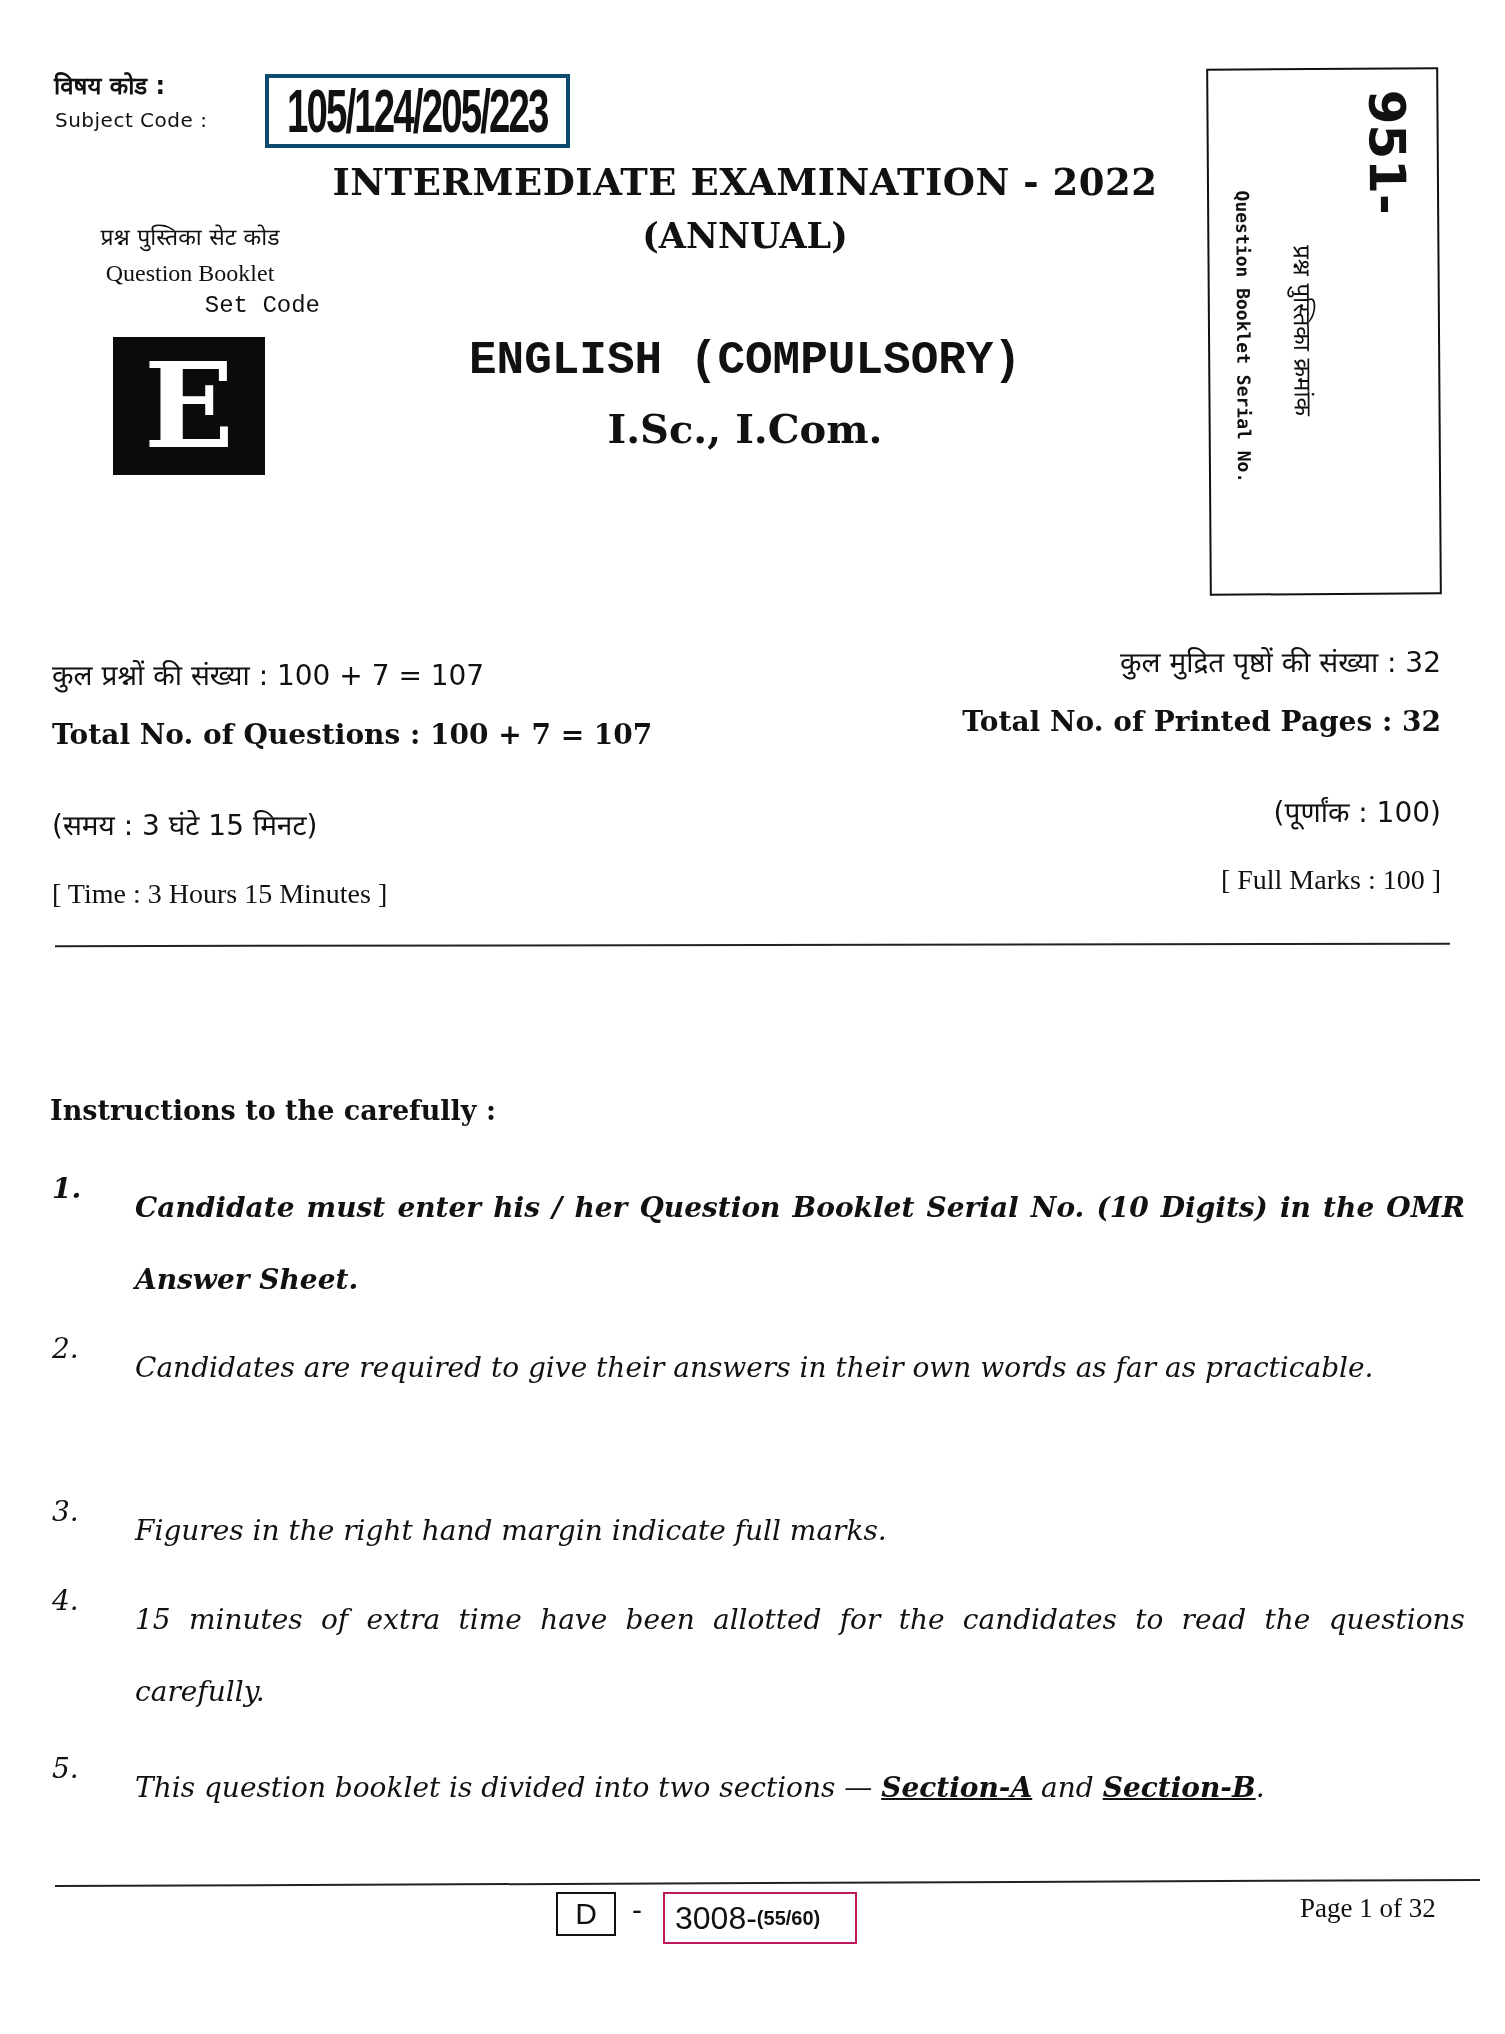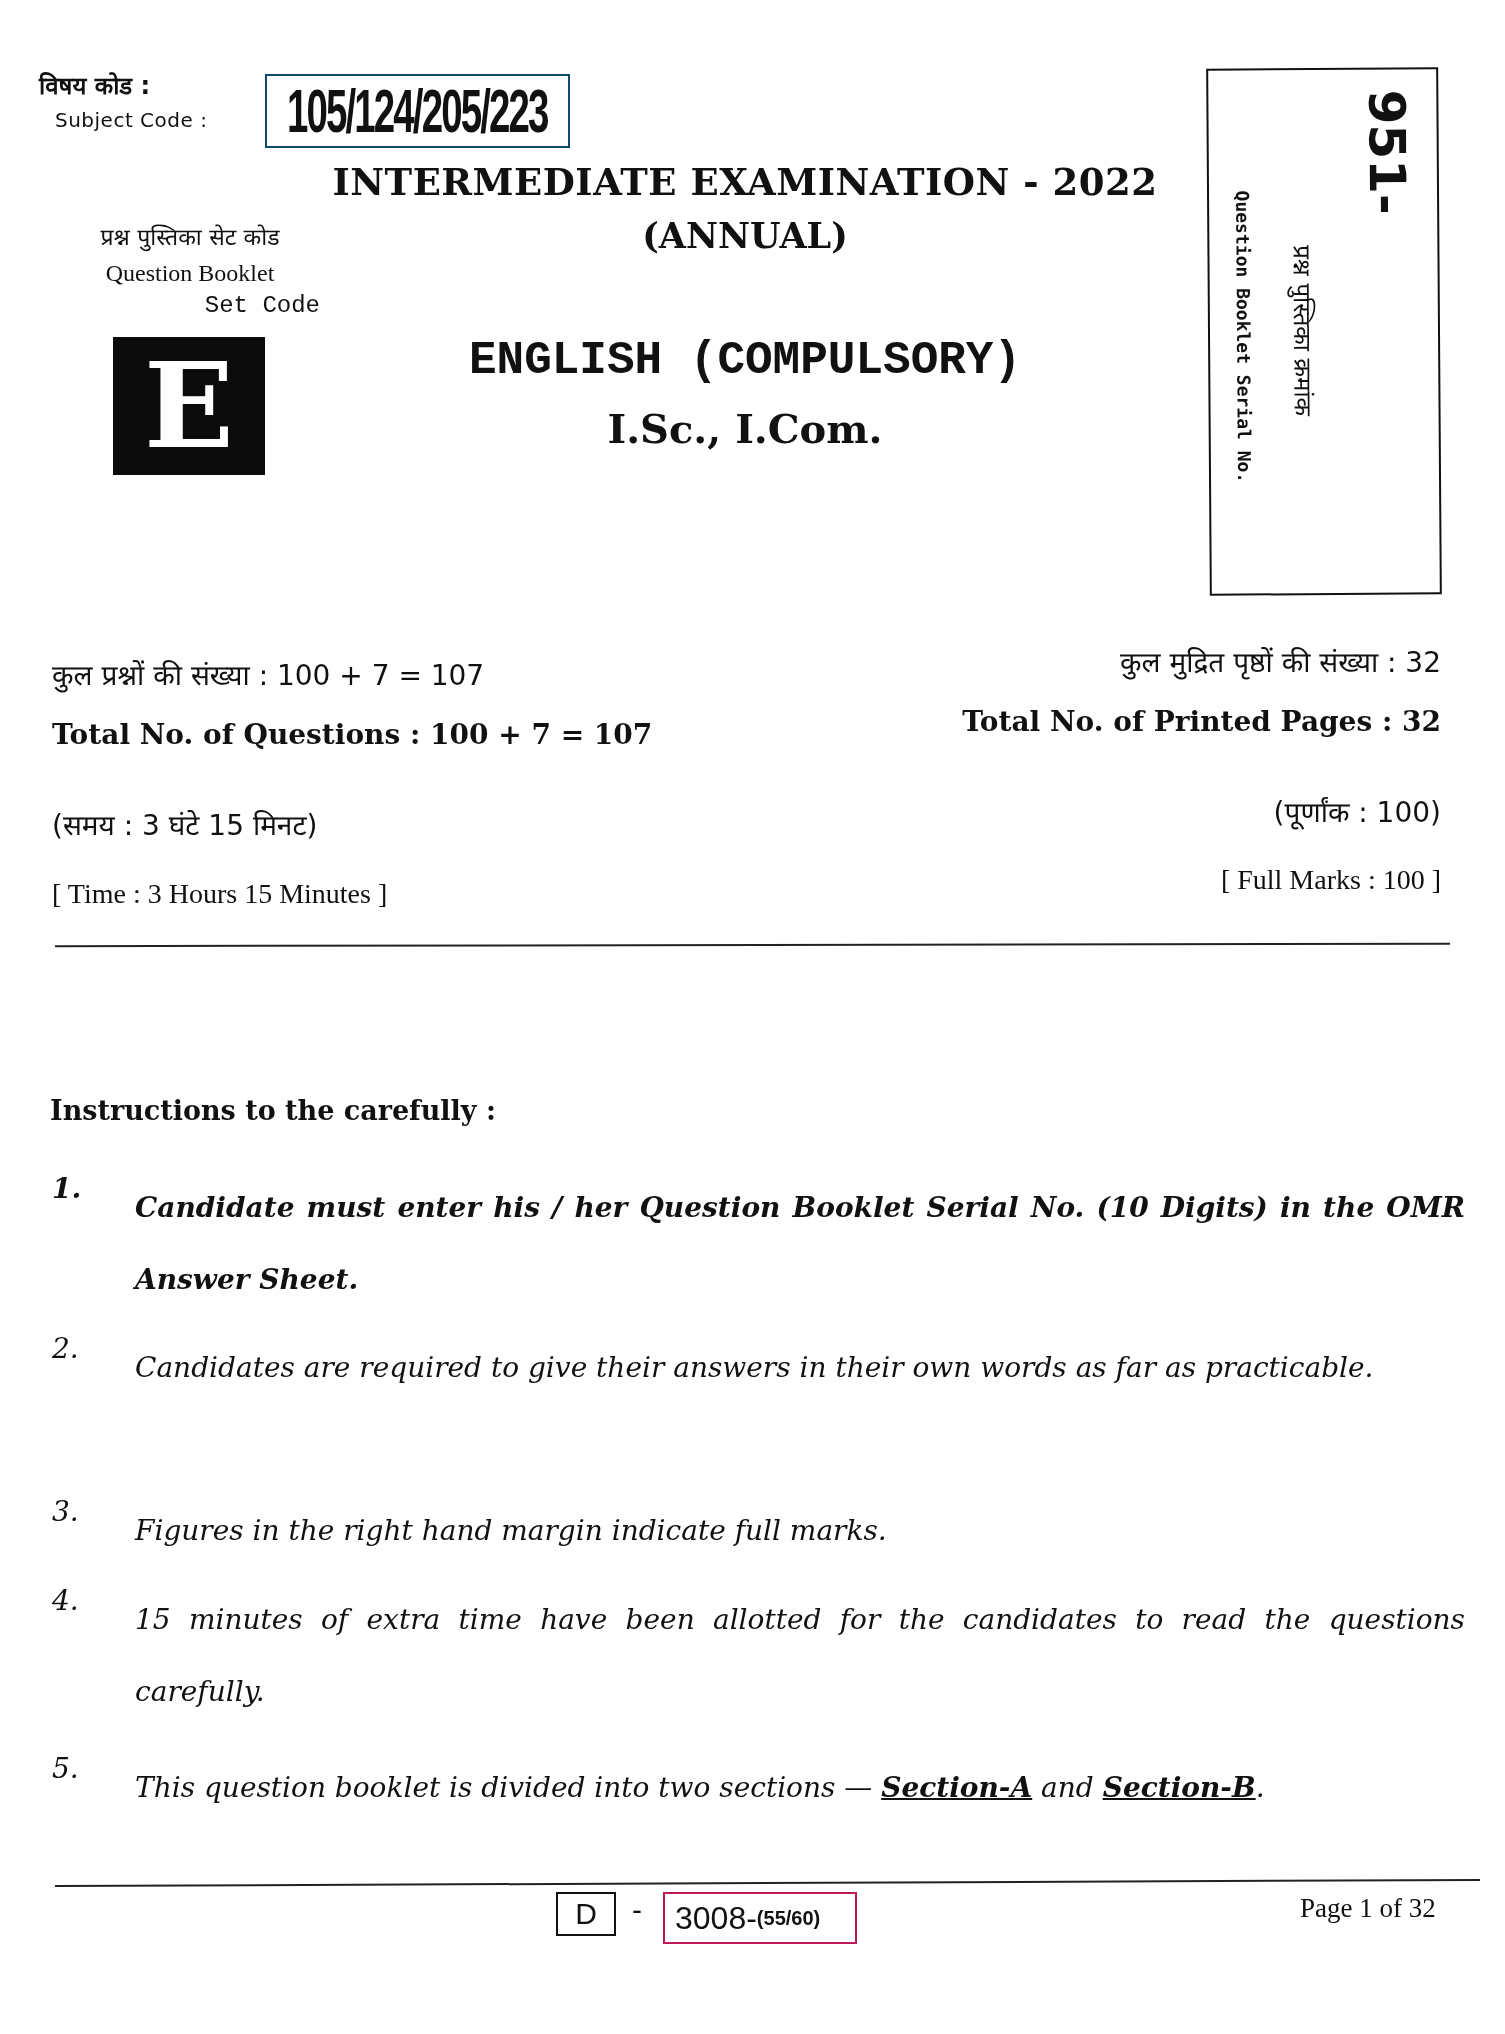--- a/index.html
+++ b/index.html
@@ -2,23 +2,23 @@
 <html><head>
 <meta charset="utf-8">
 <style>
   html, body { margin:0; padding:0; background:#ffffff; }
   body { width:1505px; height:2034px; position:relative; overflow:hidden; color:#111; font-family:"DejaVu Serif", serif; }
   .abs { position:absolute; }
   .hindi { font-family:"DejaVu Sans", sans-serif; }
   .bold { font-weight:bold; }
 
   
-  #subj-hi { left:39px; top:68px; font-size:24px; font-weight:bold; }
+  #subj-hi { left:54px; top:68px; font-size:24px; font-weight:bold; }
   #subj-en { left:55px; top:108px; font-size:20px; font-weight:normal; font-family:"DejaVu Sans", sans-serif; letter-spacing:0.5px; }
-  #subj-box { left:265px; top:74px; width:305px; height:74px; border:2px solid #0c4a6e; box-sizing:border-box; display:flex; align-items:center; justify-content:center; }
+  #subj-box { left:265px; top:74px; width:305px; height:74px; border:4px solid #0c4a6e; box-sizing:border-box; display:flex; align-items:center; justify-content:center; }
   #subj-code { font-family:"Liberation Sans", sans-serif; font-weight:bold; font-size:62px; letter-spacing:-3px; transform:scaleX(0.62); white-space:nowrap; line-height:1; }
 
   
   #set-hi { left:60px; top:220px; width:260px; text-align:center; font-size:23px; }
   #set-en1 { left:60px; top:260px; width:260px; text-align:center; font-size:24px; font-family:"Liberation Serif", serif; }
   #set-en2 { left:60px; top:292px; width:260px; text-align:right; font-size:24px; font-family:Liberation Mono, monospace; }
   #set-box { left:113px; top:337px; width:152px; height:138px; background:#0b0b0b; display:flex; align-items:center; justify-content:center; }
   #set-letter { color:#fff; font-family:"DejaVu Serif", serif; font-weight:bold; font-size:118px; line-height:1; }
 
   

